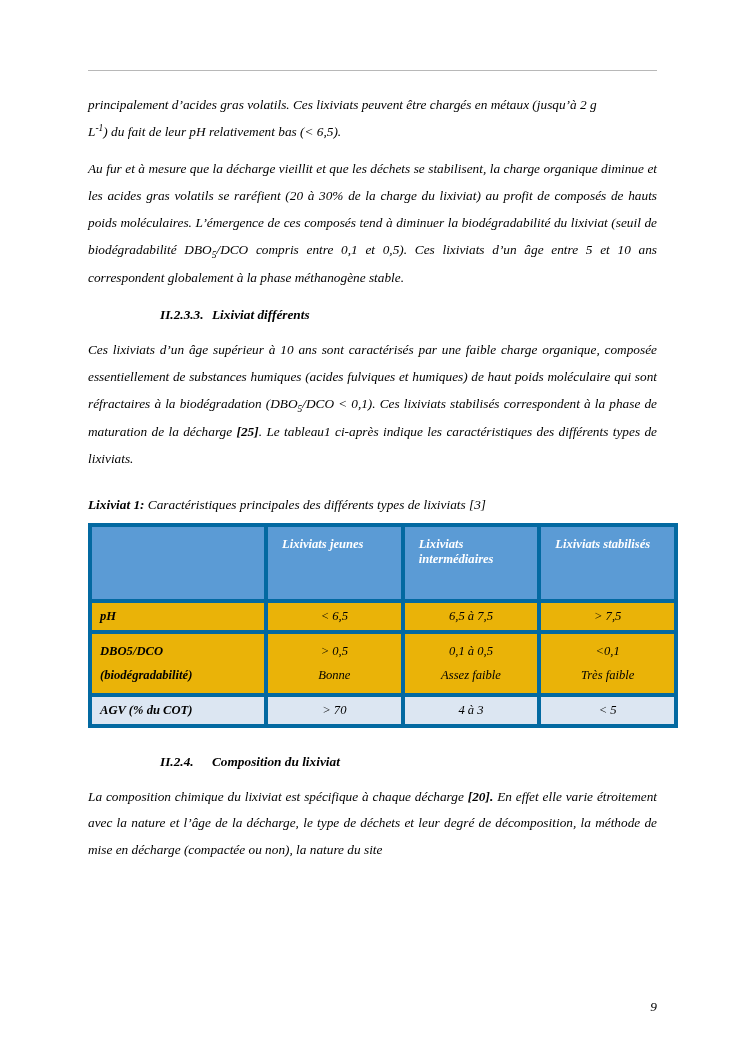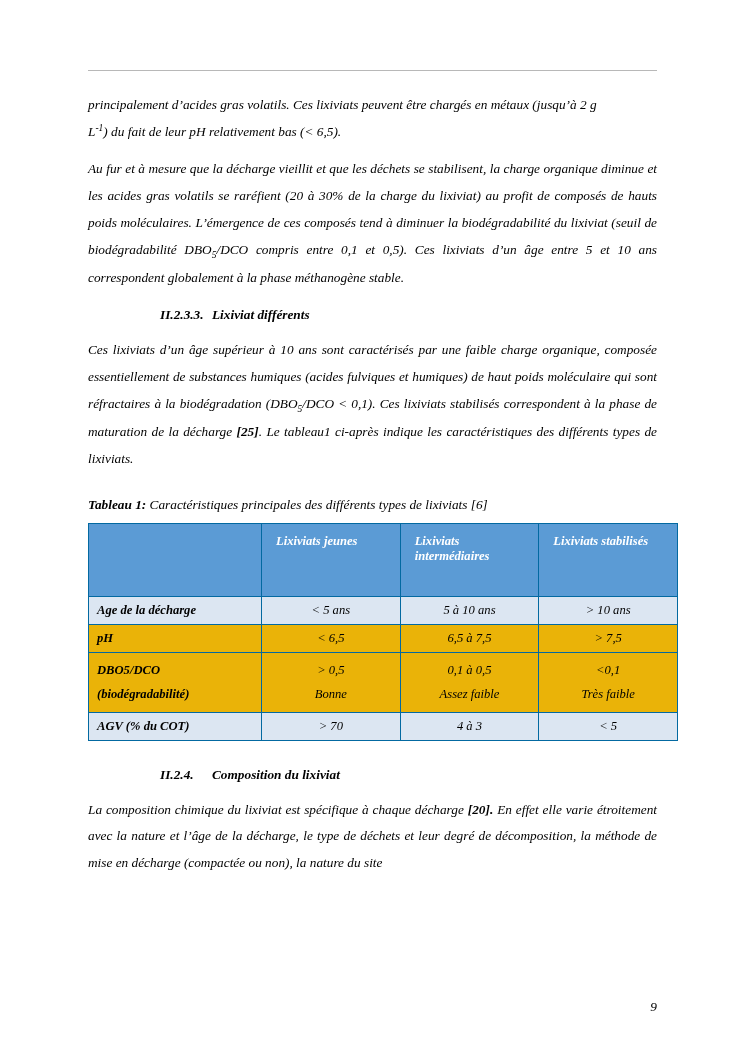--- a/index.html
+++ b/index.html
@@ -63,21 +63,21 @@
   }
   .caption b { font-weight: bold; }
 
   table.lix {
     border-collapse: collapse;
     width: 590px;
     margin: 0 0 0 0;
     table-layout: fixed;
   }
   table.lix td, table.lix th {
-    border: 1px solid #0369a1;
+    border: 4px solid #0369a1;
     font-size: 12.6px;
     padding: 6px 8px;
     vertical-align: middle;
   }
   table.lix thead th {
     background: #5b9bd5;
     color: #ffffff;
     font-weight: bold;
     text-align: center;
     height: 56px;
@@ -138,47 +138,41 @@
 
   <h3 class="heading">
     <span class="num">II.2.3.3.</span><span>Lixiviat différents</span>
   </h3>
 
   <p class="body-text">
     <span>Ces lixiviats d’un âge supérieur à 10 ans sont caractérisés par une faible charge organique, composée essentiellement de substances humiques (acides fulviques et humiques) de haut poids moléculaire qui sont réfractaires à la biodégradation (DBO</span><sub>5</sub><span>/DCO &lt; 0,1). Ces lixiviats stabilisés correspondent à la phase de maturation de la décharge </span><b>[25]</b><span>. Le tableau1 ci-après indique les caractéristiques des différents types de lixiviats.</span>
   </p>
 
   <div class="caption">
-    <b>Tableau 1:</b><span> Caractéristiques principales des différents types de lixiviats [6]</span>
+    <b>Lixiviat 1:</b><span> Caractéristiques principales des différents types de lixiviats [3]</span>
   </div>
 
   <div class="tbl-wrap">
   <table class="lix">
     <thead>
       <tr>
         <th class="first"></th>
         <th class="hdr">
           <span class="cellline">Lixiviats jeunes</span>
         </th>
         <th class="hdr">
           <span class="cellline">Lixiviats</span>
           <span class="cellline">intermédiaires</span>
         </th>
         <th class="hdr">
           <span class="cellline">Lixiviats stabilisés</span>
         </th>
       </tr>
     </thead>
     <tbody>
-      <tr>
-        <td class="rowhdr">Age de la décharge</td>
-        <td>&lt; 5 ans</td>
-        <td>5 à 10 ans</td>
-        <td>&gt; 10 ans</td>
-      </tr>
       <tr class="alt">
         <td class="rowhdr">pH</td>
         <td>&lt; 6,5</td>
         <td>6,5 à 7,5</td>
         <td>&gt; 7,5</td>
       </tr>
       <tr class="alt two-line">
         <td class="rowhdr">
           <span class="cellline">DBO5/DCO</span>
           <span class="cellline">(biodégradabilité)</span>

